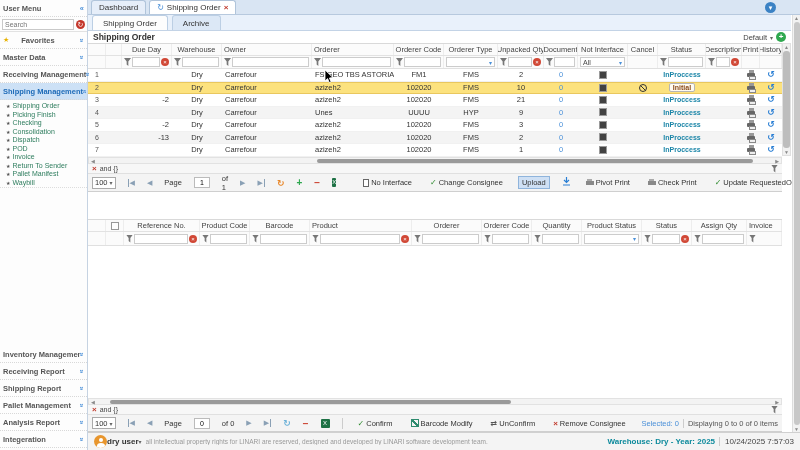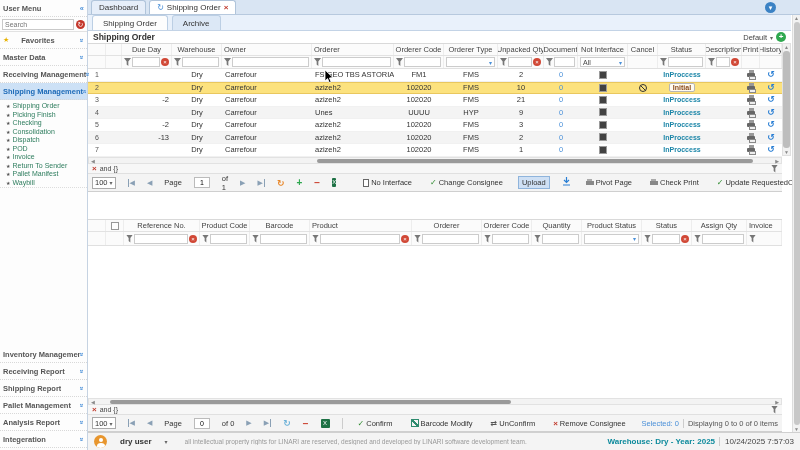--- a/index.html
+++ b/index.html
@@ -127,21 +127,21 @@
 .tright{margin-left:auto;display:flex;align-items:center;gap:4px}
 .selcount{color:#4a90d9}
 .dispng{color:#555;border-left:1px solid #ccc;padding-left:4px}
 
 
 #detail-body{position:absolute;left:88px;top:230px;width:694px;height:168px;background:#fff}
 #procbox{position:absolute;left:50%;top:76px;transform:translateX(-50%);display:flex;align-items:center;gap:4px;border:1px solid #c9c9c9;background:#fff;box-shadow:0 1px 2px rgba(0,0,0,.15);padding:3px 8px;font-size:8px;color:#555;white-space:nowrap}
 .spin{width:8px;height:8px;border:2px solid #d9e4ef;border-top-color:#4a90d9;border-radius:50%;flex:none}
 
 
-#statusbar{position:absolute;left:88px;right:0;bottom:0;height:18px;background:#f4f4f4;border-top:1px solid #d0d0d0;display:flex;align-items:center;gap:13px;padding:0 6px;font-size:8px;z-index:6}
+#statusbar{position:absolute;left:88px;right:0;bottom:0;height:18px;background:#f4f4f4;border-top:1px solid #d0d0d0;display:flex;align-items:center;gap:0;padding:0 6px;font-size:8px;z-index:6}
 .avatar{width:13px;height:13px;border-radius:50%;background:#e8962e;position:relative;overflow:hidden;flex:none}
 .avatar::before{content:"";position:absolute;top:2.5px;left:4.5px;width:4px;height:4px;background:#fff;border-radius:50%}
 .avatar::after{content:"";position:absolute;top:7.5px;left:2.5px;width:8px;height:6px;background:#fff;border-radius:50% 50% 0 0}
 #sb-user{font-weight:bold;color:#333;white-space:nowrap}
 #sb-copy{font-size:6.5px;color:#999;white-space:nowrap;overflow:hidden;margin-left:4px}
 .sbright{margin-left:auto;display:flex;align-items:center;gap:4px;white-space:nowrap}
 #sb-wh{color:#0d8a9c;font-weight:bold}
 #sb-time{color:#444;border-left:1px solid #ccc;padding-left:5px}
 
 
@@ -633,21 +633,21 @@
         <span>Change Consignee</span>
       </span>
     <span class="tbtn upl">
         <span>Upload</span>
       </span>
     <span><svg width="9" height="9" viewBox="0 0 9 9">
           <path d="M4.5 0v5M2 3l2.5 2.5L7 3M1 8h7" stroke="#2a7fd4" fill="none" stroke-width="1.2"></path>
         </svg></span>
     <span class="tbtn">
         <span class="pic2"></span>
-        <span>Pivot Page</span>
+        <span>Pivot Print</span>
       </span>
     <span class="tbtn">
         <span class="pic2"></span>
         <span>Check Print</span>
       </span>
     <span class="tbtn">
         <span class="chkg">✓</span>
         <span>Update RequestedOn</span>
       </span>
     <span class="tright">

